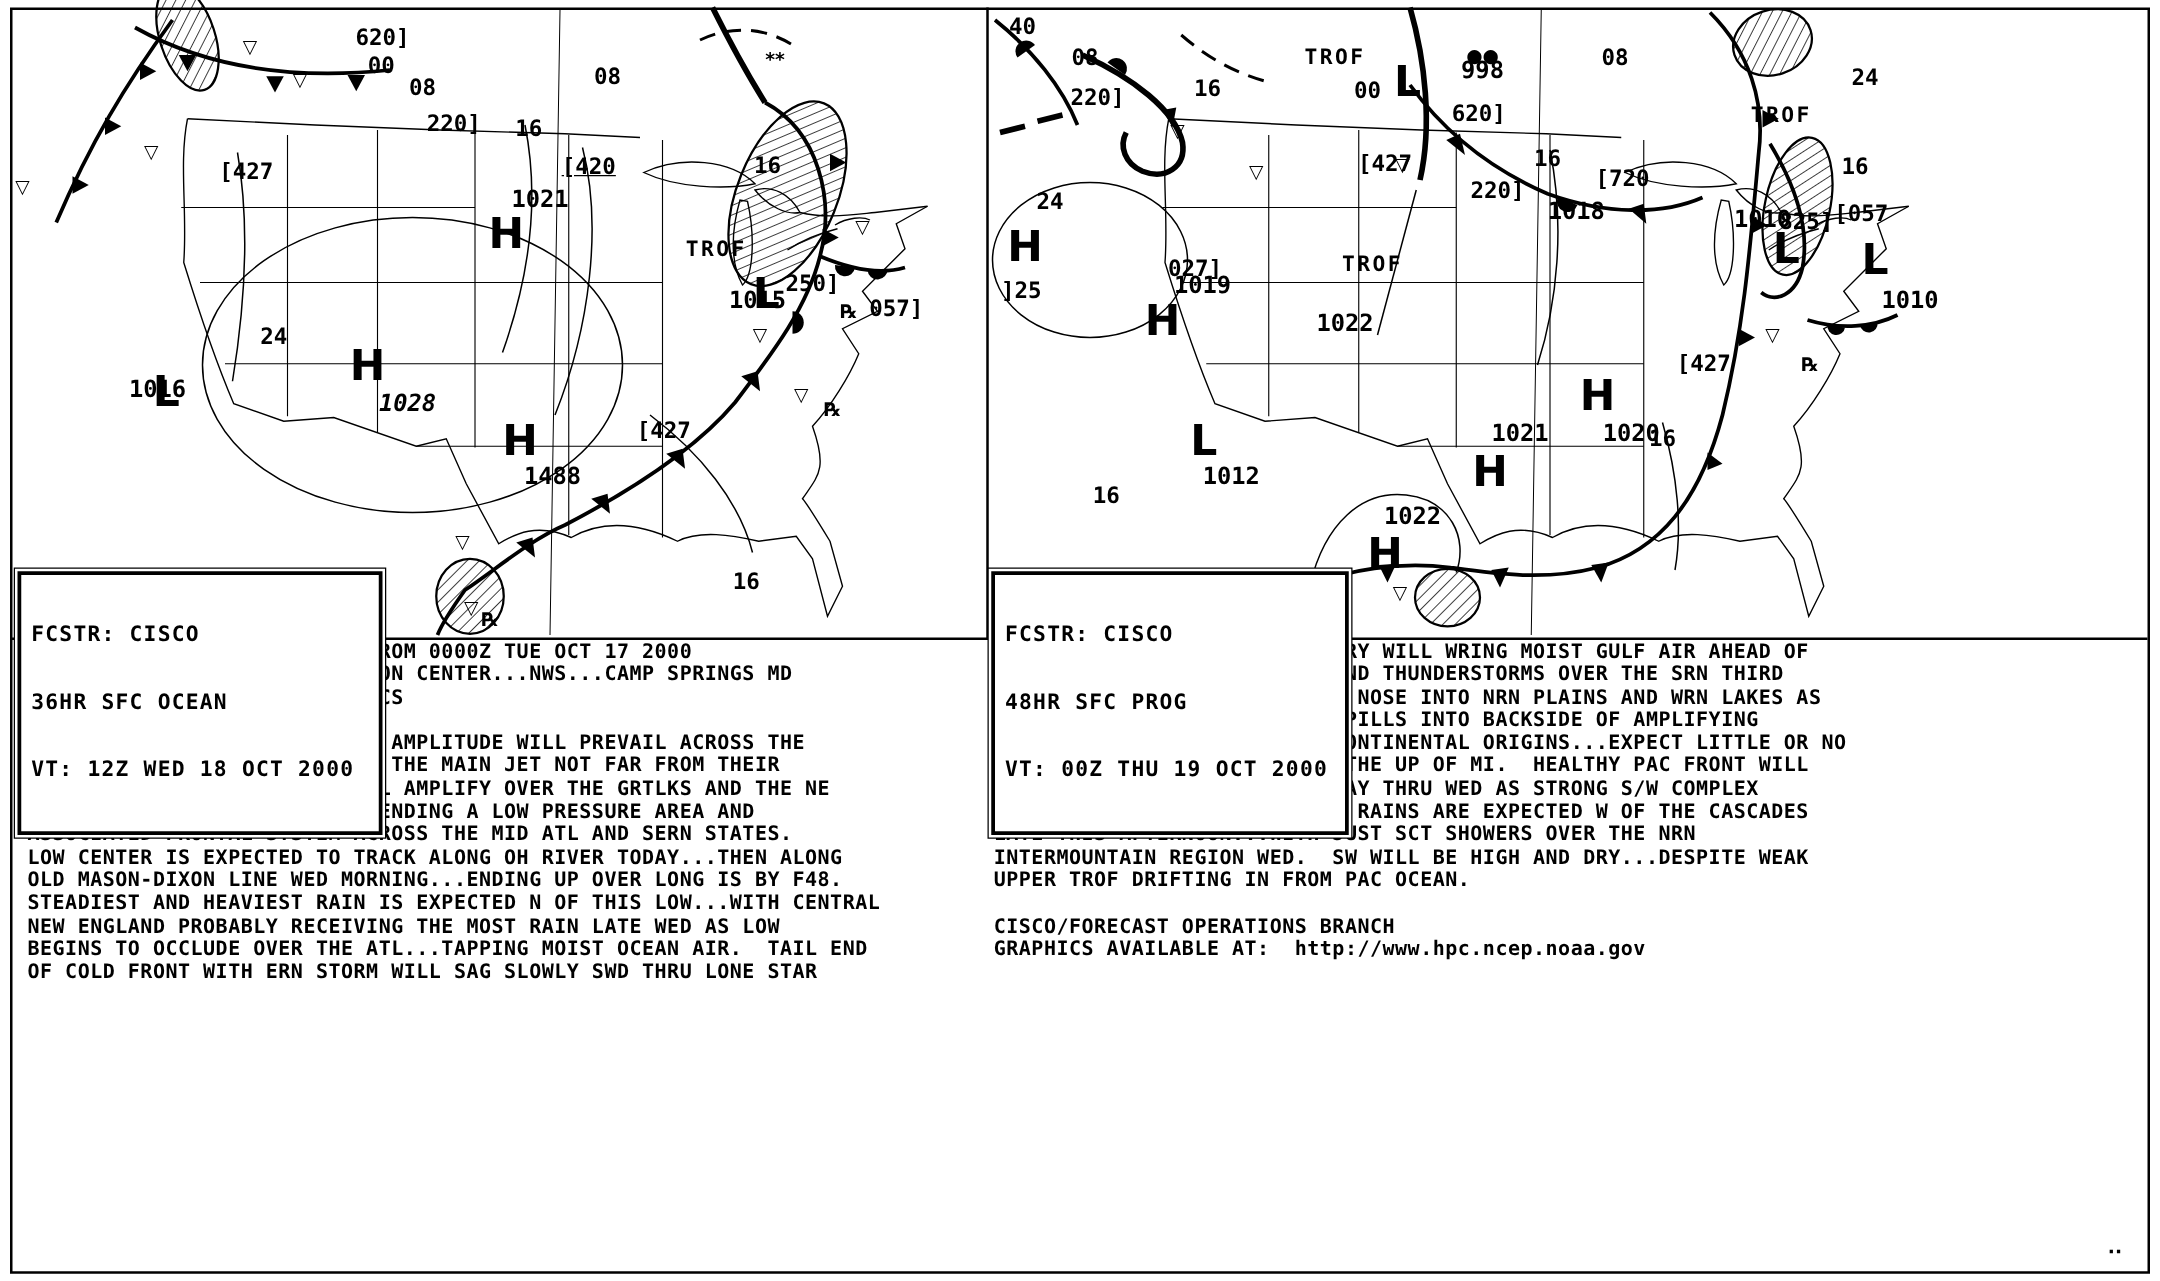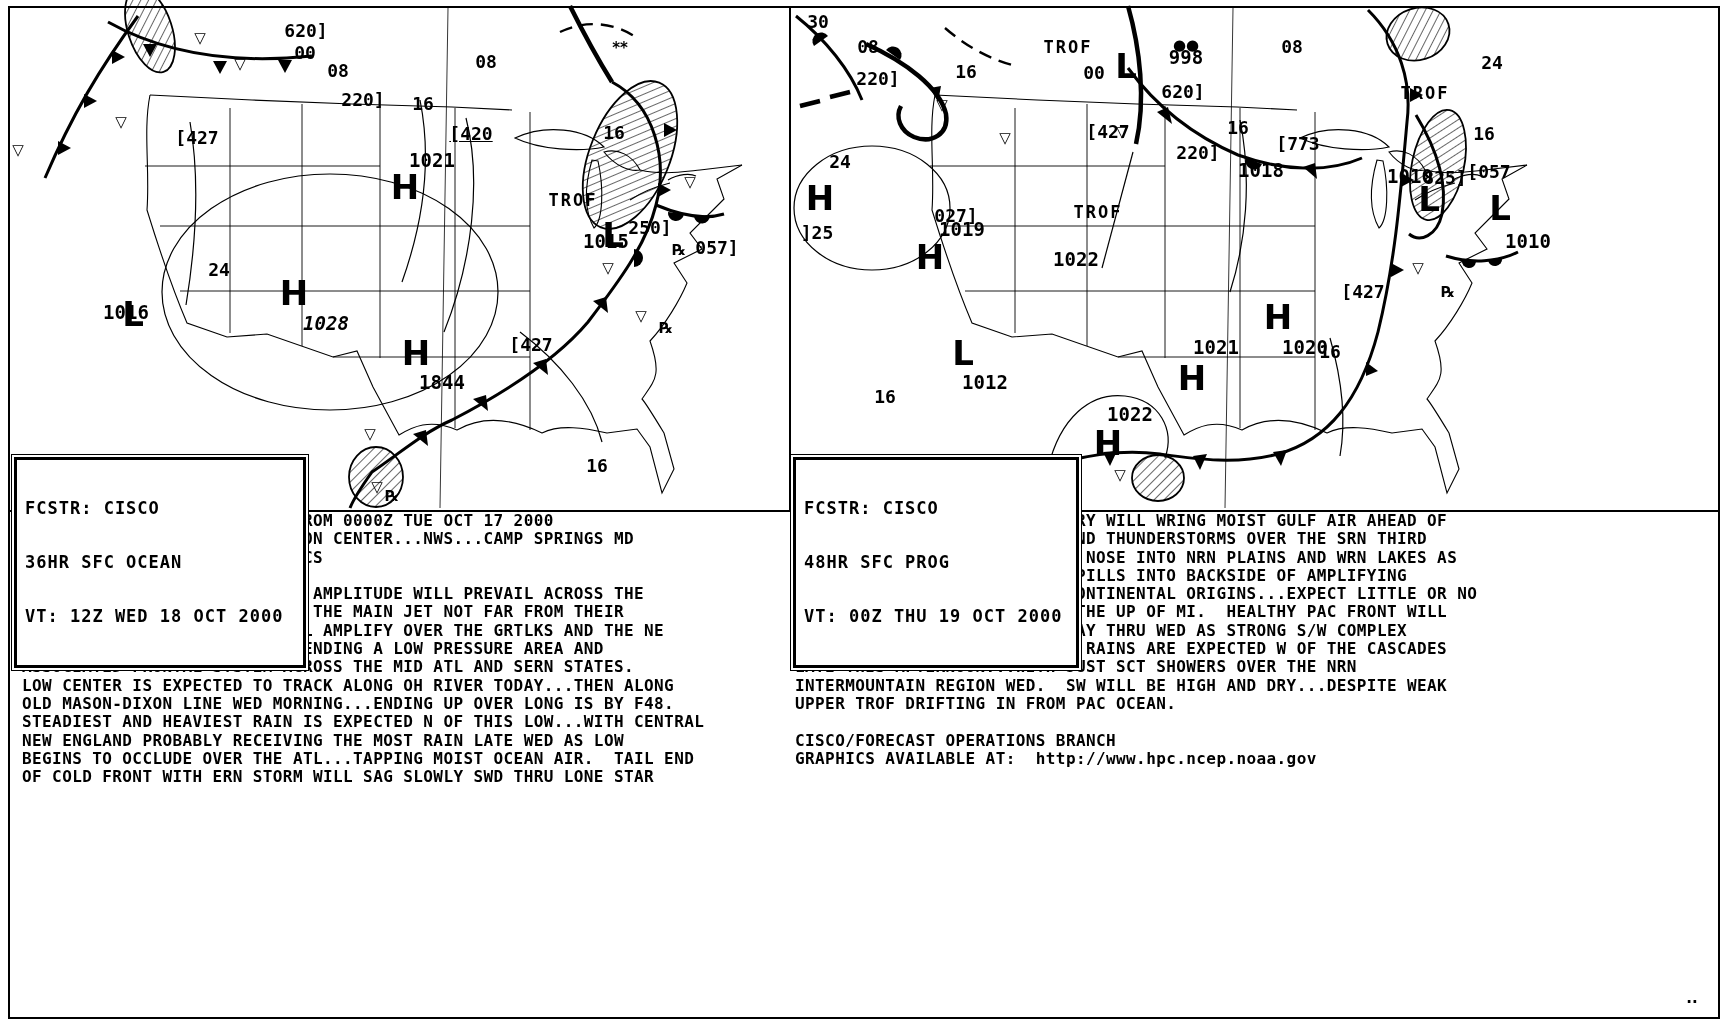--- a/index.html
+++ b/index.html
@@ -154,53 +154,53 @@
       <div class="map-lbl lbl-center" style="left: 613px; top: 235px;">L</div>
       <div class="map-lbl lbl-contour" style="left: 650px; top: 228px;">250]</div>
       <div class="map-lbl lbl-contour" style="left: 717px; top: 248px;">057]</div>
       <div class="map-lbl lbl-contour" style="left: 219px; top: 270px;">24</div>
       <div class="map-lbl lbl-press" style="left: 98px; top: 312px;">1016</div>
       <div class="map-lbl lbl-center" style="left: 133px; top: 314px;">L</div>
       <div class="map-lbl lbl-center" style="left: 294px; top: 293px;">H</div>
       <div class="map-lbl lbl-press" style="left: 298px; top: 323px; font-style: italic;">1028</div>
       <div class="map-lbl lbl-contour" style="left: 531px; top: 345px;">[427</div>
       <div class="map-lbl lbl-center" style="left: 416px; top: 353px;">H</div>
-      <div class="map-lbl lbl-press" style="left: 414px; top: 382px;">1844</div>
+      <div class="map-lbl lbl-press" style="left: 414px; top: 382px;">1488</div>
       <div class="map-lbl lbl-contour" style="left: 597px; top: 466px;">16</div>
       <div class="map-lbl lbl-sym" style="left: 18px; top: 150px;">▽</div>
       <div class="map-lbl lbl-sym" style="left: 121px; top: 122px;">▽</div>
       <div class="map-lbl lbl-sym" style="left: 200px; top: 38px;">▽</div>
       <div class="map-lbl lbl-sym" style="left: 240px; top: 64px;">▽</div>
       <div class="map-lbl lbl-sym" style="left: 690px; top: 182px;">▽</div>
       <div class="map-lbl lbl-sym" style="left: 608px; top: 268px;">▽</div>
       <div class="map-lbl lbl-sym" style="left: 641px; top: 316px;">▽</div>
       <div class="map-lbl lbl-sym" style="left: 679px; top: 250px;">℞</div>
       <div class="map-lbl lbl-sym" style="left: 666px; top: 328px;">℞</div>
       <div class="map-lbl lbl-sym" style="left: 370px; top: 434px;">▽</div>
       <div class="map-lbl lbl-sym" style="left: 377px; top: 487px;">▽</div>
       <div class="map-lbl lbl-sym" style="left: 392px; top: 496px;">℞</div>
-      <div class="map-lbl lbl-contour" style="left: 818px; top: 22px;">30</div>
+      <div class="map-lbl lbl-contour" style="left: 818px; top: 22px;">40</div>
       <div class="map-lbl lbl-contour" style="left: 868px; top: 47px;">08</div>
       <div class="map-lbl lbl-contour" style="left: 878px; top: 79px;">220]</div>
       <div class="map-lbl lbl-contour" style="left: 966px; top: 72px;">16</div>
       <div class="map-lbl lbl-trof" style="left: 1068px; top: 47px;">TROF</div>
       <div class="map-lbl lbl-contour" style="left: 1094px; top: 73px;">00</div>
       <div class="map-lbl lbl-center" style="left: 1126px; top: 66px;">L</div>
       <div class="map-lbl lbl-press" style="left: 1158px; top: 57px;">998</div>
       <div class="map-lbl lbl-sym" style="left: 1186px; top: 45px;">●●</div>
       <div class="map-lbl lbl-contour" style="left: 1183px; top: 92px;">620]</div>
       <div class="map-lbl lbl-contour" style="left: 1292px; top: 47px;">08</div>
       <div class="map-lbl lbl-trof" style="left: 1425px; top: 93px;">TROF</div>
       <div class="map-lbl lbl-contour" style="left: 1492px; top: 63px;">24</div>
       <div class="map-lbl lbl-contour" style="left: 1484px; top: 134px;">16</div>
       <div class="map-lbl lbl-contour" style="left: 1108px; top: 132px;">[427</div>
       <div class="map-lbl lbl-contour" style="left: 1238px; top: 128px;">16</div>
       <div class="map-lbl lbl-contour" style="left: 1198px; top: 153px;">220]</div>
       <div class="map-lbl lbl-press" style="left: 1233px; top: 170px;">1018</div>
-      <div class="map-lbl lbl-contour" style="left: 1298px; top: 144px;">[773</div>
+      <div class="map-lbl lbl-contour" style="left: 1298px; top: 144px;">[720</div>
       <div class="map-lbl lbl-press" style="left: 1382px; top: 176px;">1010</div>
       <div class="map-lbl lbl-contour" style="left: 1445px; top: 178px;">825]</div>
       <div class="map-lbl lbl-contour" style="left: 1489px; top: 172px;">[057</div>
       <div class="map-lbl lbl-center" style="left: 1429px; top: 199px;">L</div>
       <div class="map-lbl lbl-center" style="left: 1500px; top: 208px;">L</div>
       <div class="map-lbl lbl-press" style="left: 1500px; top: 241px;">1010</div>
       <div class="map-lbl lbl-contour" style="left: 840px; top: 162px;">24</div>
       <div class="map-lbl lbl-center" style="left: 820px; top: 198px;">H</div>
       <div class="map-lbl lbl-contour" style="left: 817px; top: 233px;">]25</div>
       <div class="map-lbl lbl-press" style="left: 934px; top: 229px;">1019</div>

